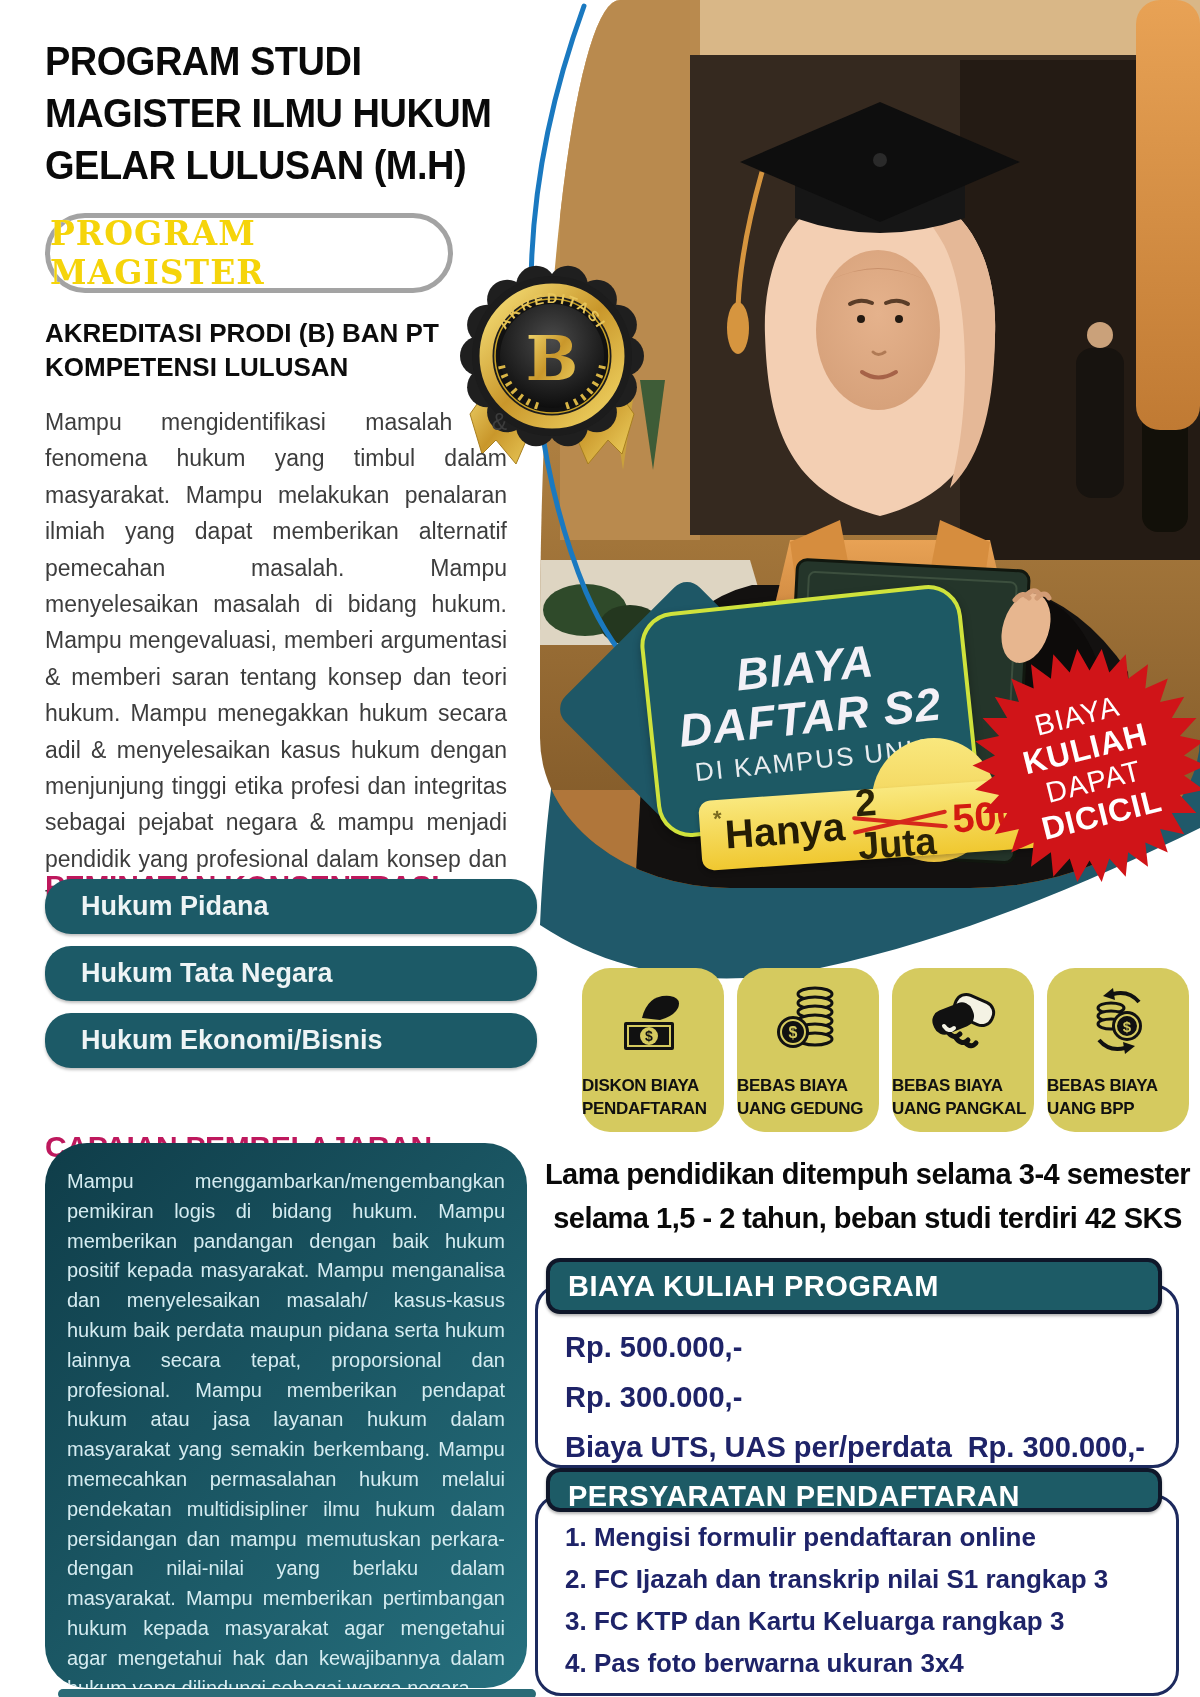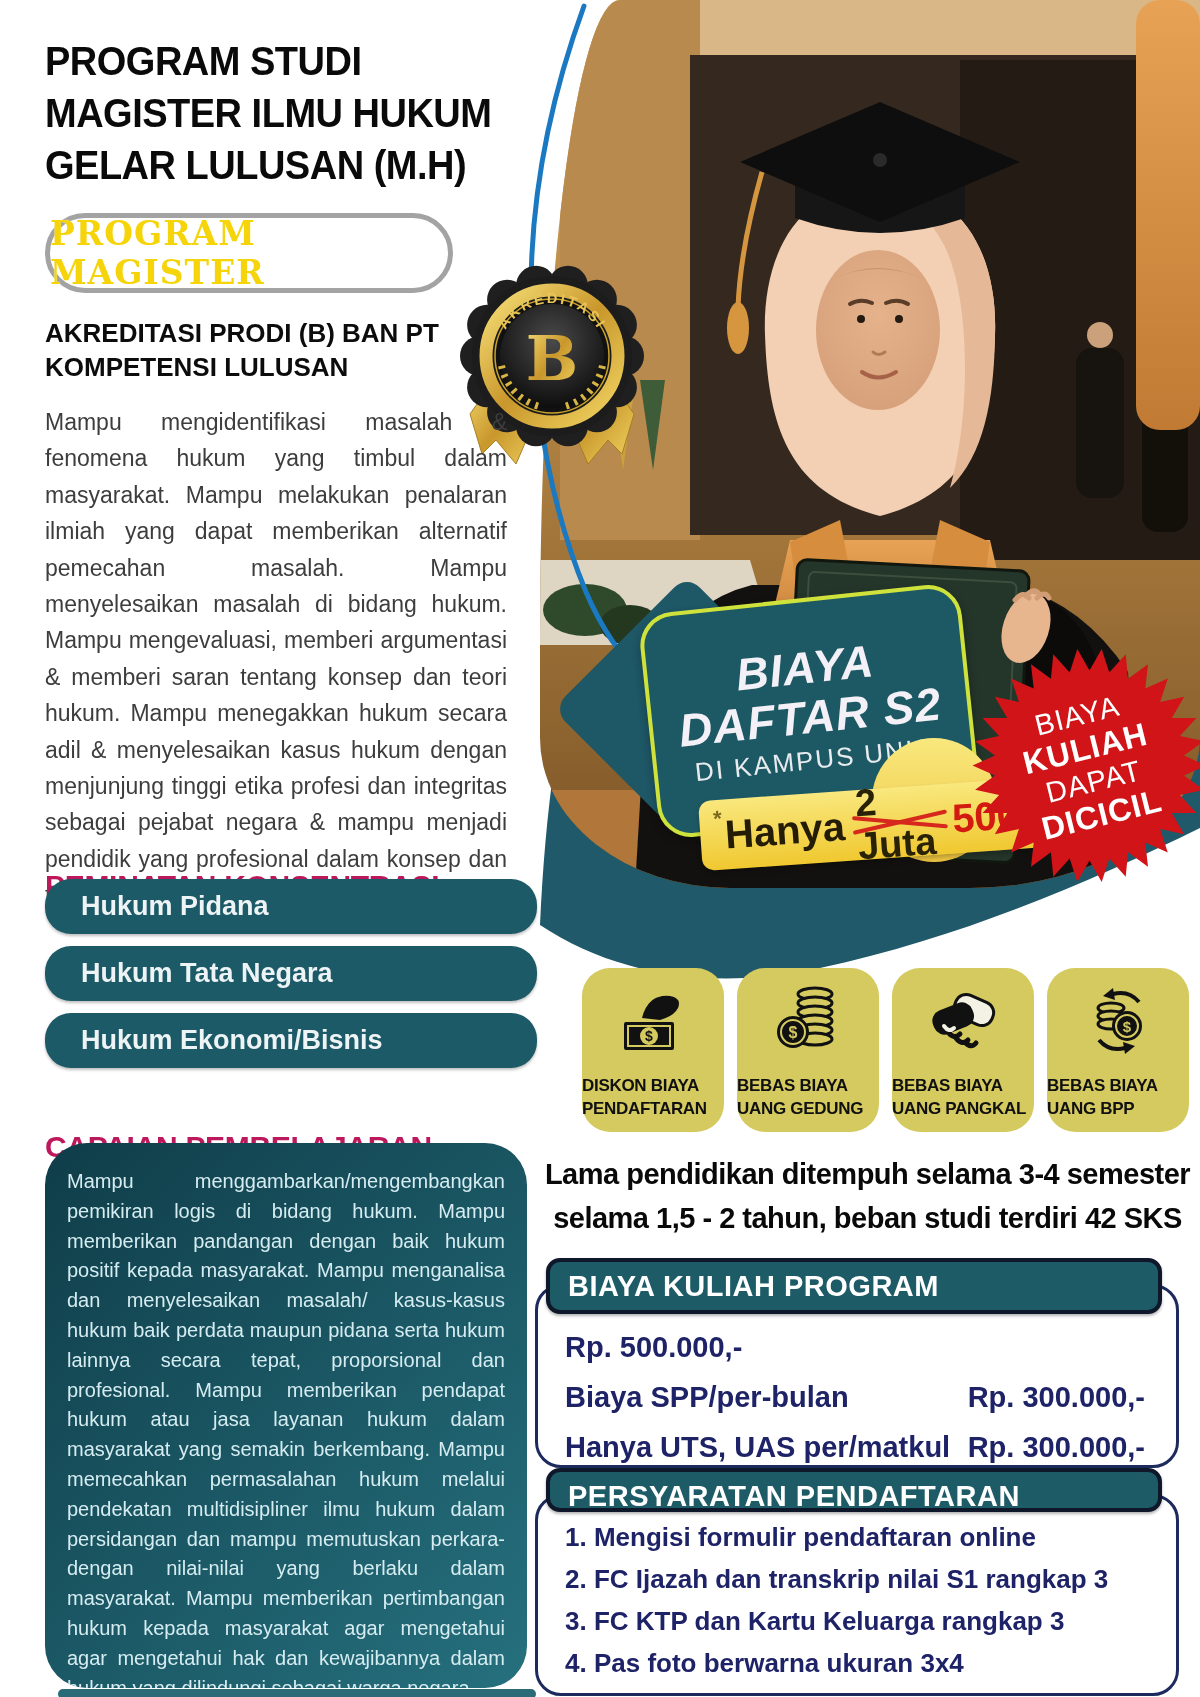--- a/index.html
+++ b/index.html
@@ -330,25 +330,24 @@
   <div class="abs duration">Lama pendidikan ditempuh selama 3-4 semester
 selama 1,5 - 2 tahun, beban studi terdiri 42 SKS</div>
 
   <div class="abs bracket" style="left:535px;top:1284px;width:638px;height:178px;"></div>
   <div class="abs teal-header" style="left:546px;top:1258px;width:616px;height:56px;">BIAYA KULIAH PROGRAM PASCASARJANA</div>
   <div class="abs fee-rows">
     <div class="fee-row">
       <span>Rp. 500.000,-</span>
     </div>
     <div class="fee-row">
-      <span>Biaya SPP/per-bulan</span>
       <span>Rp. 300.000,-</span>
     </div>
     <div class="fee-row">
-      <span>Hanya UTS, UAS per/matkul</span>
+      <span>Biaya UTS, UAS per/perdata</span>
       <span>Rp. 300.000,-</span>
     </div>
   </div>
 
   <div class="abs bracket" style="left:535px;top:1494px;width:638px;height:196px;"></div>
   <div class="abs teal-header" style="left:546px;top:1468px;width:616px;height:44px;">PERSYARATAN PENDAFTARAN</div>
   <div class="abs req-list">
     <div class="req-item">1. Mengisi formulir pendaftaran online</div>
     <div class="req-item">2. FC Ijazah dan transkrip nilai S1 rangkap 3</div>
     <div class="req-item">3. FC KTP dan Kartu Keluarga rangkap 3</div>

